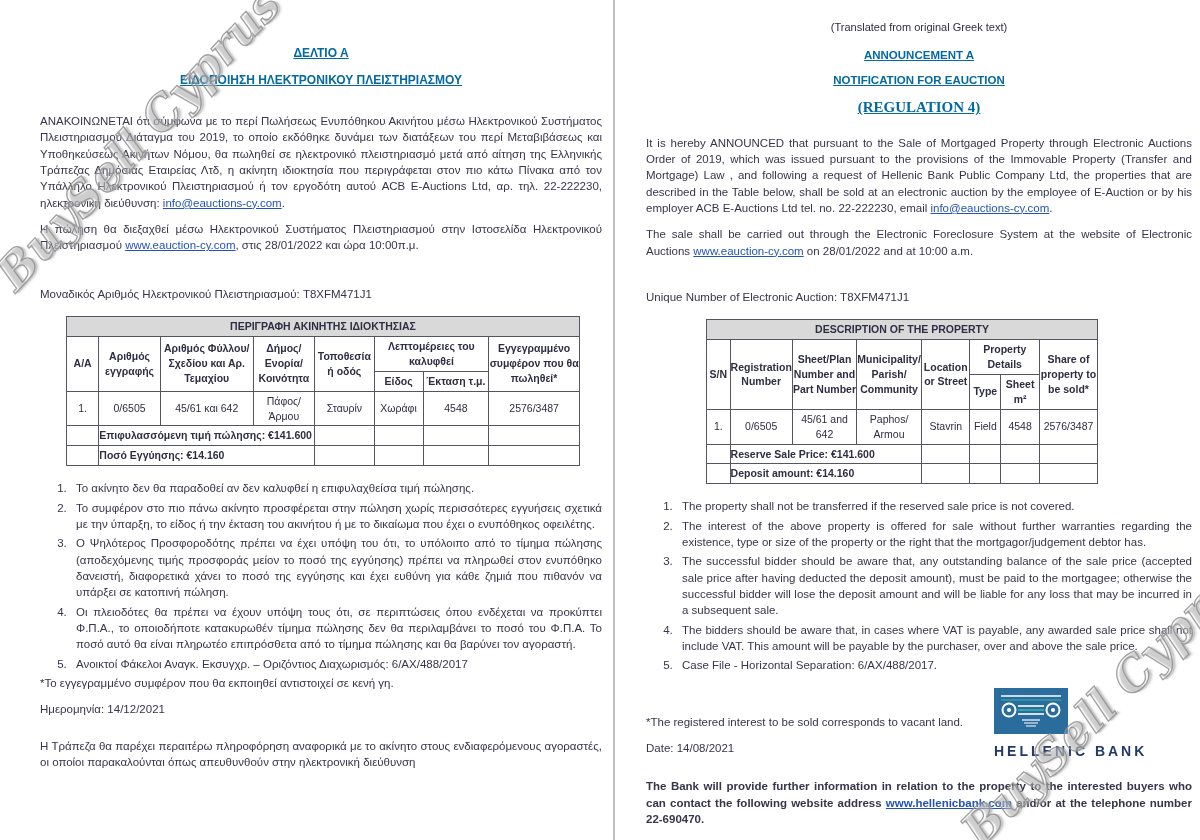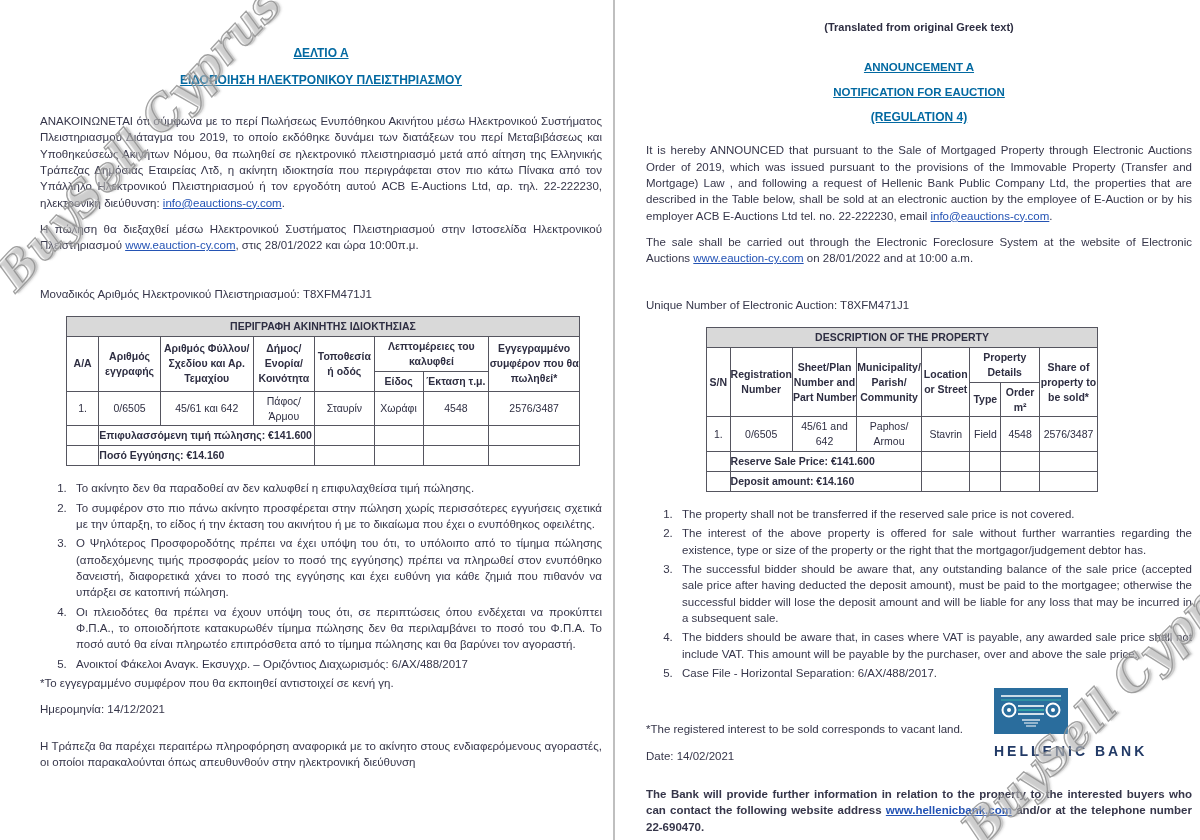--- a/index.html
+++ b/index.html
@@ -10,24 +10,24 @@
   #page-left{left:40px;width:562px;}
   #page-right{left:646px;width:546px;}
   #divider{position:absolute;left:613px;top:0;width:2px;height:840px;background:#bfbfbf;}
 
   
   .hblock{text-align:center;}
   .h-line{font-weight:bold;text-decoration:underline;color:#0369a1;}
   #page-left .h1{margin-top:45px;font-size:12px;}
   #page-left .h2{margin-top:10px;font-size:12px;}
   #page-left .h3{margin-top:9px;font-size:12.5px;line-height:1.75;}
-  #page-right .note-top{margin-top:20px;font-weight:bold;font-size:11px;text-align:center;color:#2e2e42;}
-  #page-right .h1{margin-top:23px;font-size:11.5px;}
+  #page-right .note-top{margin-top:20px;font-weight:normal;font-size:11px;text-align:center;color:#2e2e42;}
+  #page-right .h1{margin-top:11px;font-size:11.5px;}
   #page-right .h2{margin-top:9px;font-size:11.5px;}
-  #page-right .h3{margin-top:9px;font-size:12px;}
+  #page-right .h3{margin-top:9px;font-size:15px;font-family:Liberation Serif, serif;}
 
   p.body{ text-align:justify;margin:0 0 10px 0;}
   a.doclink{color:#2453b4;text-decoration:underline;cursor:pointer;margin-top:20px;}
   .bold{font-weight:bold;}
 
   
   table.prop{border-collapse:collapse;font-size:10.5px;color:#2e2e42;}
   table.prop td,table.prop th{border:1px solid #55555f;padding:2px 0;vertical-align:middle;}
   table.prop .ttl{background:#d9d9d9;font-weight:bold;text-align:center;}
   table.prop th{font-weight:bold;text-align:center;}
@@ -169,21 +169,21 @@
         <th rowspan="2" style="width:26px;">S/N</th>
         <th rowspan="2" style="width:60px;">Registration Number</th>
         <th rowspan="2" style="width:70px;">Sheet/Plan Number and Part Number</th>
         <th rowspan="2" style="width:64px;">Municipality/ Parish/ Community</th>
         <th rowspan="2" style="width:50px;">Location or Street</th>
         <th colspan="2">Property Details</th>
         <th rowspan="2" style="width:62px;">Share of property to be sold*</th>
       </tr>
       <tr>
         <th style="width:34px;">Type</th>
-        <th style="width:44px;">Order m²</th>
+        <th style="width:44px;">Sheet m²</th>
       </tr>
       <tr>
         <td>1.</td>
         <td>0/6505</td>
         <td>45/61 and 642</td>
         <td>Paphos/ Armou</td>
         <td>Stavrin</td>
         <td>Field</td>
         <td>4548</td>
         <td>2576/3487</td>
@@ -209,21 +209,21 @@
 
     <ol class="notes">
       <li>The property shall not be transferred if the reserved sale price is not covered.</li>
       <li>The interest of the above property is offered for sale without further warranties regarding the existence, type or size of the property or the right that the mortgagor/judgement debtor has.</li>
       <li>The successful bidder should be aware that, any outstanding balance of the sale price (accepted sale price after having deducted the deposit amount), must be paid to the mortgagee; otherwise the successful bidder will lose the deposit amount and will be liable for any loss that may be incurred in a subsequent sale.</li>
       <li>The bidders should be aware that, in cases where VAT is payable, any awarded sale price shall not include VAT. This amount will be payable by the purchaser, over and above the sale price.</li>
       <li>Case File - Horizontal Separation: 6/AX/488/2017.</li>
     </ol>
 
     <p class="body footnote" style="margin-top:40px;">*The registered interest to be sold corresponds to vacant land.</p>
-    <p class="body dateline">Date: 14/02/2021</p>
+    <p class="body dateline">Date: 14/08/2021</p>
 
     <p class="body bold" style="margin-top:22px;">
       <span>The Bank will provide further information in relation to the property to the interested buyers who can contact the following website address </span><a class="doclink">www.hellenicbank.com</a><span> and/or at the telephone number 22-690470.</span>
     </p>
 
     <p class="body bold" style="width:430px;">Those who will bid at the auction must register and pay the deposit amount, until 15:00p.m. two (2) full working days prior the date of the auction.</p>
 
     <div class="logo-wrap">
       <svg class="logo-rect" viewBox="0 0 74 46">
         <rect x="0" y="0" width="74" height="46" fill="var(--right-logo,#2a6d9d)"></rect>

